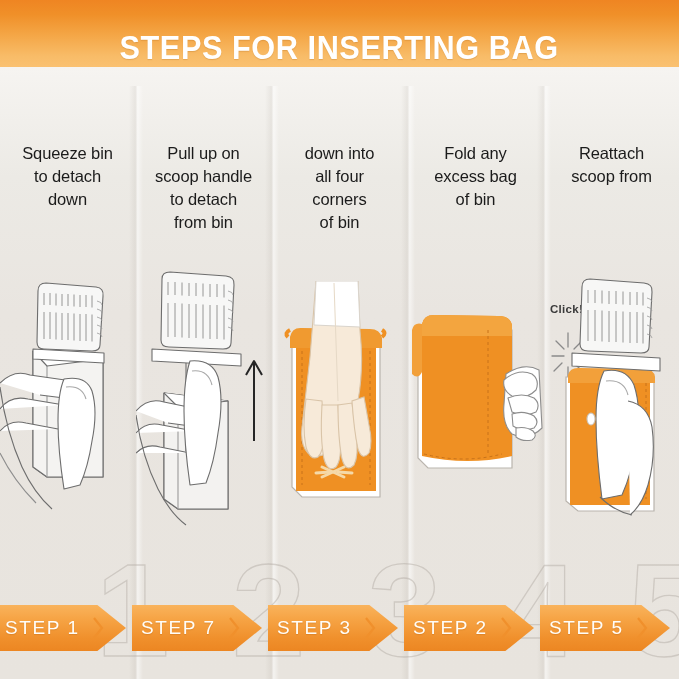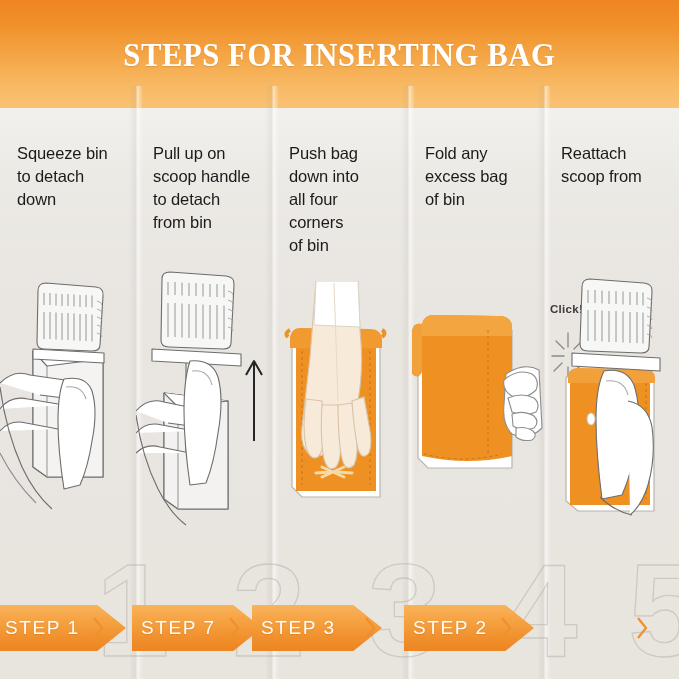--- a/index.html
+++ b/index.html
@@ -19,27 +19,26 @@
     height: 679px;
     overflow: hidden;
     background: linear-gradient(to bottom, #fdfdfc 0%, #f6f4f1 10%, #eceae5 26%, #e9e5e0 46%, #e8e4de 100%);
   }
 
   
   .header {
     position: absolute;
     left: 0; top: 0;
     width: 679px;
-    height: 108px;
+    height: 67px;
     background: linear-gradient(to bottom, #ef8522 0%, #f09029 22%, #f4a646 52%, #f8bc68 84%, #fac171 100%);
     display: flex;
-    align-items: center;
+    align-items: flex-end;
     justify-content: center;
     box-sizing: border-box;
-    font-family: Liberation Serif, serif;
   }
   .header-title {
     color: #ffffff;
     font-size: 33px;
     font-weight: bold;
     letter-spacing: 0.6px;
     transform: scaleX(0.93);
     text-shadow: 0 1px 1px rgba(150,80,10,0.22);
     white-space: nowrap;
     margin-top: 2px;
@@ -70,23 +69,23 @@
   }
   .col-0 { left: 0px; }
   .col-1 { left: 136px; }
   .col-2 { left: 272px; }
   .col-3 { left: 408px; }
   .col-4 { left: 544px; text-decoration: underline; }
 
   .caption {
     position: absolute;
     top: 56px;
-    left: 17px;
+    left: 2px;
     width: 131px;
-    text-align: left;
+    text-align: center;
     font-size: 16.5px;
     line-height: 23px;
     color: #1b1b1b;
     letter-spacing: -0.1px;
   }
 
   .art {
     position: absolute;
     top: 185px;
     left: 0;
@@ -144,21 +143,21 @@
   }
   .chev {
     position: absolute;
     top: 12px;
     width: 11px;
     height: 22px;
     pointer-events: none;
   }
   .sb-0 { left: -4px; }
   .sb-1 { left: 132px; }
-  .sb-2 { left: 252px; }
+  .sb-2 { left: 268px; }
   .sb-3 { left: 404px; }
   .sb-4 { left: 540px; }
   .cv-0 { left: 93px; }
   .cv-1 { left: 229px; }
   .cv-2 { left: 365px; }
   .cv-3 { left: 501px; }
   .cv-4 { left: 637px; }
 
   .click-tag {
     position: absolute;
@@ -266,21 +265,20 @@
               <path d="M118 170 L118 92"></path>
               <path d="M110 104 L118 90 L126 104" fill="none"></path>
             </g>
           </g>
         </svg>
       </div>
     </div>
 
     <div class="col col-2">
       <div class="caption">
-        <div>Push bag</div>
         <div>down into</div>
         <div>all four</div>
         <div>corners</div>
         <div>of bin</div>
       </div>
       <div class="art" style="top:195px;">
         <svg width="135" height="250" viewBox="0 0 135 250">
 
           <path d="M20 60 L20 206 L30 216 L108 216 L108 60 Z" fill="#ffffff" stroke="#b9b4ad" stroke-width="1.2"></path>
 
@@ -419,18 +417,21 @@
       <path d="M1 1 L9 11 L1 21" fill="none" stroke="#f0902c" stroke-width="2.2"></path>
     </svg>
 
     <div class="step-banner sb-3">
       <span class="step-label">STEP 2</span>
     </div>
     <svg class="chev cv-3" viewBox="0 0 11 22">
       <path d="M1 1 L9 11 L1 21" fill="none" stroke="#f0902c" stroke-width="2.2"></path>
     </svg>
 
+    <div class="step-banner sb-4">
+      <span class="step-label">STEP 5</span>
+    </div>
     <svg class="chev cv-4" viewBox="0 0 11 22">
       <path d="M1 1 L9 11 L1 21" fill="none" stroke="#f0902c" stroke-width="2.2"></path>
     </svg>
   </div>
 
 </div>
 
 </body></html>

